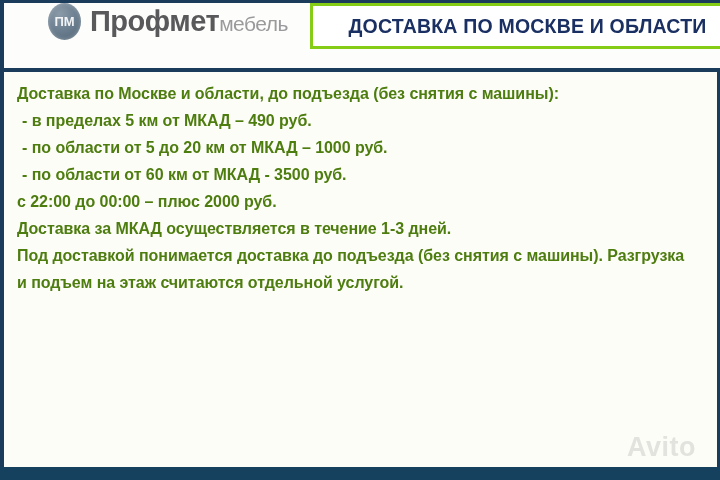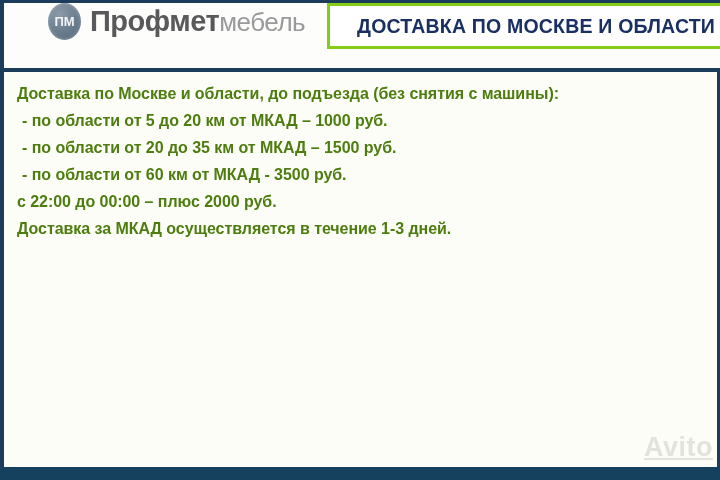--- a/index.html
+++ b/index.html
@@ -85,21 +85,21 @@
   }
   .brand-name {
     margin-left: 9px;
     font-size: 29px;
     font-weight: bold;
     color: #59595b;
     letter-spacing: -0.5px;
     line-height: 1;
   }
   .brand-suffix {
-    font-size: 26px;
+    font-size: 21px;
     font-weight: normal;
     color: #9a9a9c;
     letter-spacing: -0.5px;
     line-height: 1;
   }
 
   .banner {
     margin-left: 22px;
     margin-right: 8px;
     flex: 1 1 auto;
@@ -138,29 +138,28 @@
     white-space: normal;
     width: 676px;
   }
   .line.indent {
     padding-left: 5px;
   }
 
   
   .watermark {
     position: absolute;
-    right: 7px;
+    right: 24px;
     bottom: 17px;
     font-size: 27px;
     font-weight: bold;
     color: rgba(150,150,150,0.26);
     letter-spacing: 0.5px;
     user-select: none;
     pointer-events: none;
-    text-decoration: underline;
   }
 </style>
 </head>
 <body>
 
 <div id="page">
 
   <div class="frame-top"></div>
   <div class="frame-left"></div>
   <div class="frame-right"></div>
@@ -179,24 +178,25 @@
     <div class="banner">
       <div class="banner-title">ДОСТАВКА ПО МОСКВЕ И ОБЛАСТИ</div>
     </div>
 
   </div>
 
   <div class="header-divider"></div>
 
   <div class="body-copy">
     <div class="line">Доставка по Москве и области, до подъезда (без снятия с машины):</div>
+    <div class="line indent">- в пределах 5 км от МКАД – 490 руб.</div>
     <div class="line indent">- по области от 5 до 20 км от МКАД – 1000 руб.</div>
-    <div class="line indent">- по области от 20 до 35 км от МКАД – 1500 руб.</div>
     <div class="line indent">- по области от 60 км от МКАД - 3500 руб.</div>
     <div class="line">с 22:00 до 00:00 – плюс 2000 руб.</div>
     <div class="line">Доставка за МКАД осуществляется в течение 1-3 дней.</div>
+    <div class="line wrap">Под доставкой понимается доставка до подъезда (без снятия с машины). Разгрузка и подъем на этаж считаются отдельной услугой.</div>
   </div>
 
   <div class="watermark">Avito</div>
 
   <div class="footer-bar"></div>
 
 </div>
 
 </body></html>

